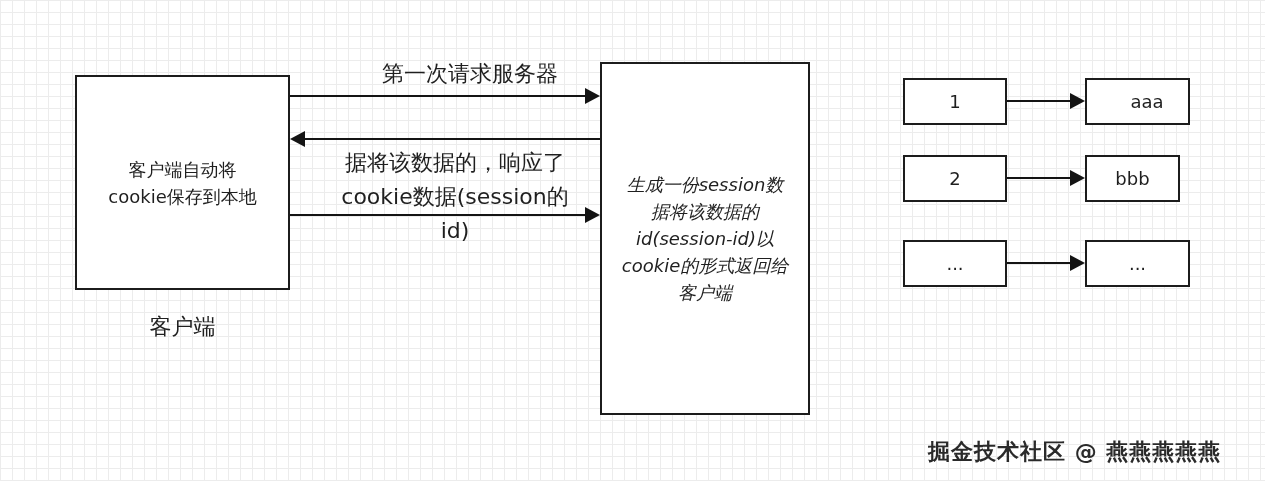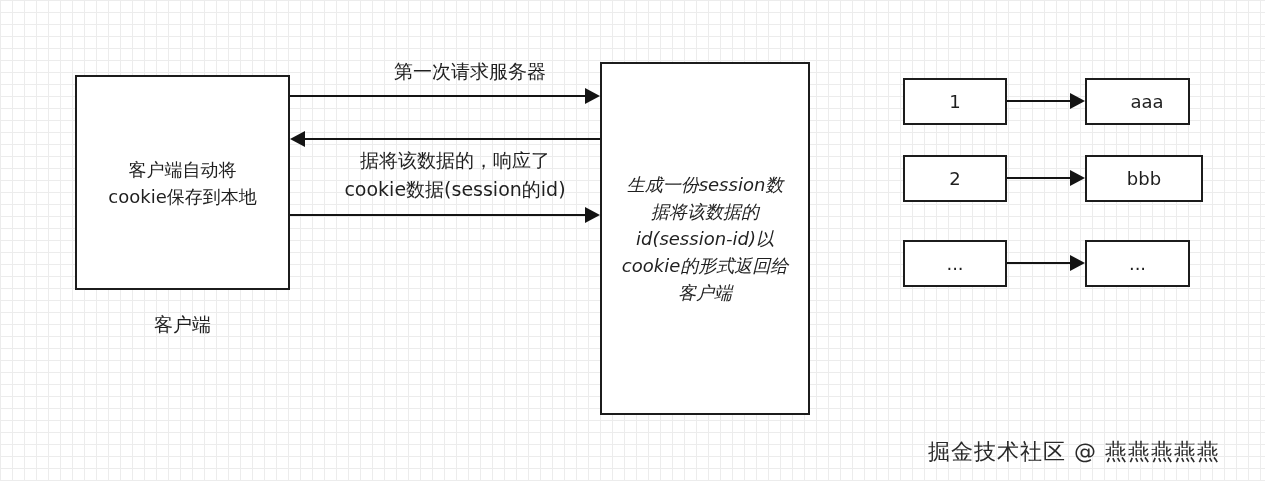--- a/index.html
+++ b/index.html
@@ -40,21 +40,21 @@
     display: flex;
     align-items: center;
     justify-content: center;
     font-size: 18px;
     z-index: 2;
   }
   .label {
     position: absolute;
     text-align: center;
     white-space: pre-line;
-    font-size: 19px;
+    font-size: 22px;
     line-height: 1.55;
     z-index: 2;
   }
   .arrow { position: absolute; z-index: 1; }
   .arrow .line {
     position: absolute;
     top: 7px;
     height: 2px;
     background: #141414;
   }
@@ -80,21 +80,21 @@
     position: absolute;
     white-space: pre-line;
     font-size: 17px;
     line-height: 1.6;
     text-align: center;
     z-index: 2;
   }
   .wm-primary {
     position: absolute;
     font-size: 22px;
-    font-weight: normal;
+    font-weight: bold;
     color: #2a2a2a;
     letter-spacing: 1px;
     z-index: 4;
     text-align: center;
   }
   .wm-secondary {
     position: absolute;
     font-size: 12px;
     color: #c98f8f;
     opacity: 0.75;
@@ -150,21 +150,21 @@
     <span>aaa</span>
   </div>
 
   <div class="small-box" style="left:903px; top:155px; width:104px; height:47px;">
     <span>2</span>
   </div>
   <div class="arrow" style="left:1007px; top:170px; width:78px; height:16px;">
     <div class="line" style="left:0; width:64px;"></div>
     <div class="head-right"></div>
   </div>
-  <div class="small-box" style="left:1085px; top:155px; width:118px; height:47px;">
+  <div class="small-box" style="left:1085px; top:155px; width:95px; height:47px;">
     <span>bbb</span>
   </div>
 
   <div class="small-box" style="left:903px; top:240px; width:104px; height:47px;">
     <span>...</span>
   </div>
   <div class="arrow" style="left:1007px; top:255px; width:78px; height:16px;">
     <div class="line" style="left:0; width:64px;"></div>
     <div class="head-right"></div>
   </div>

